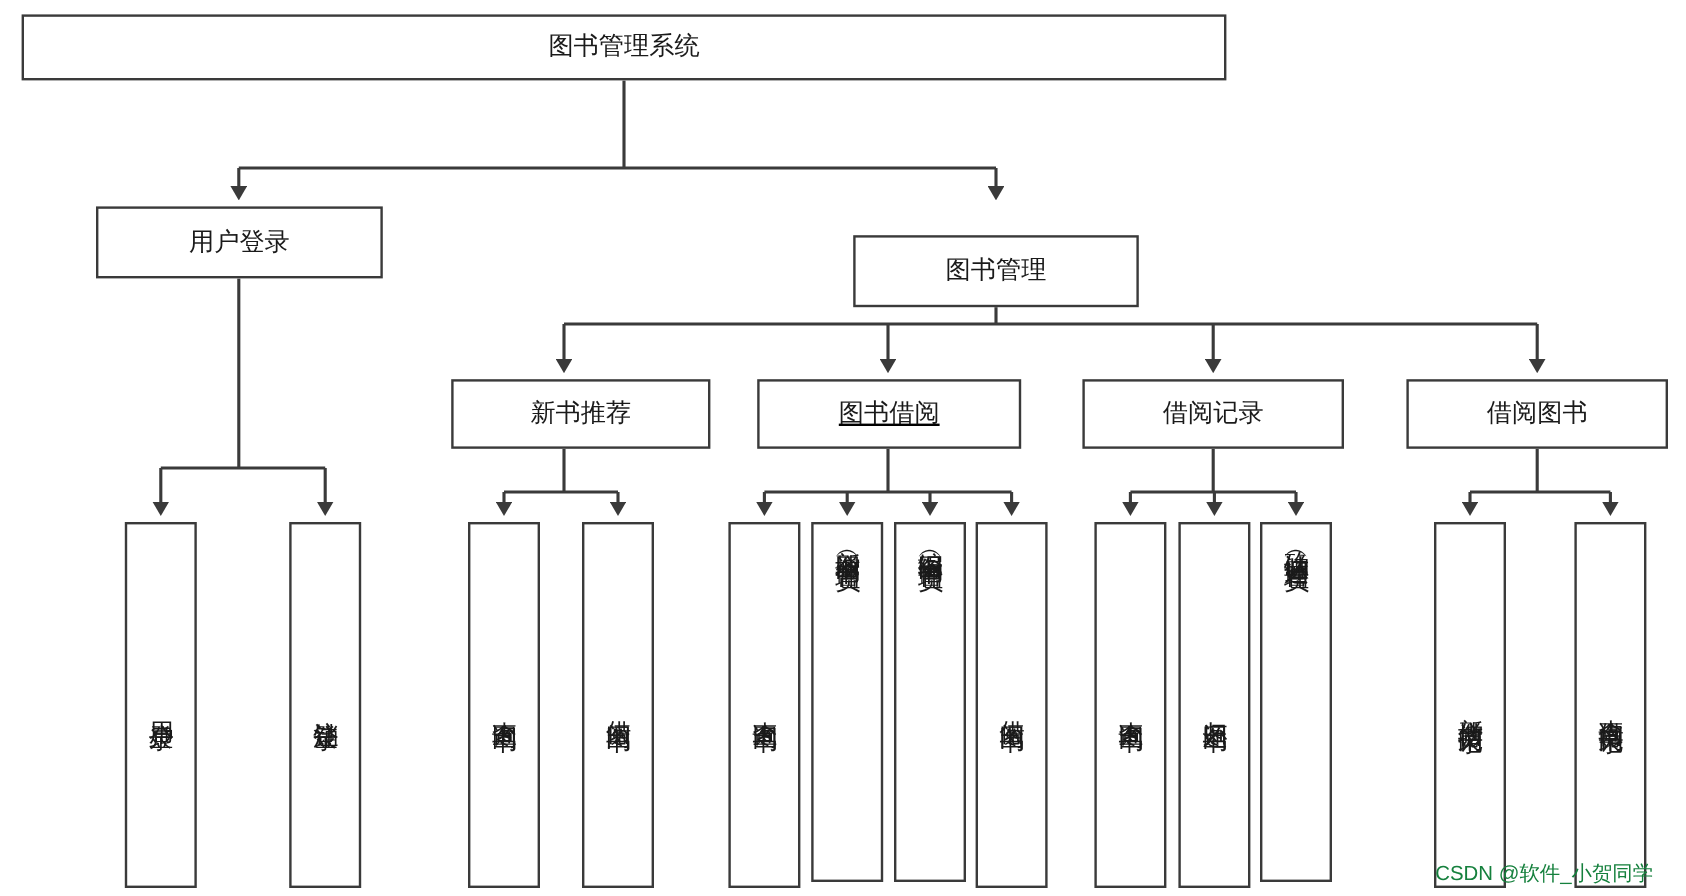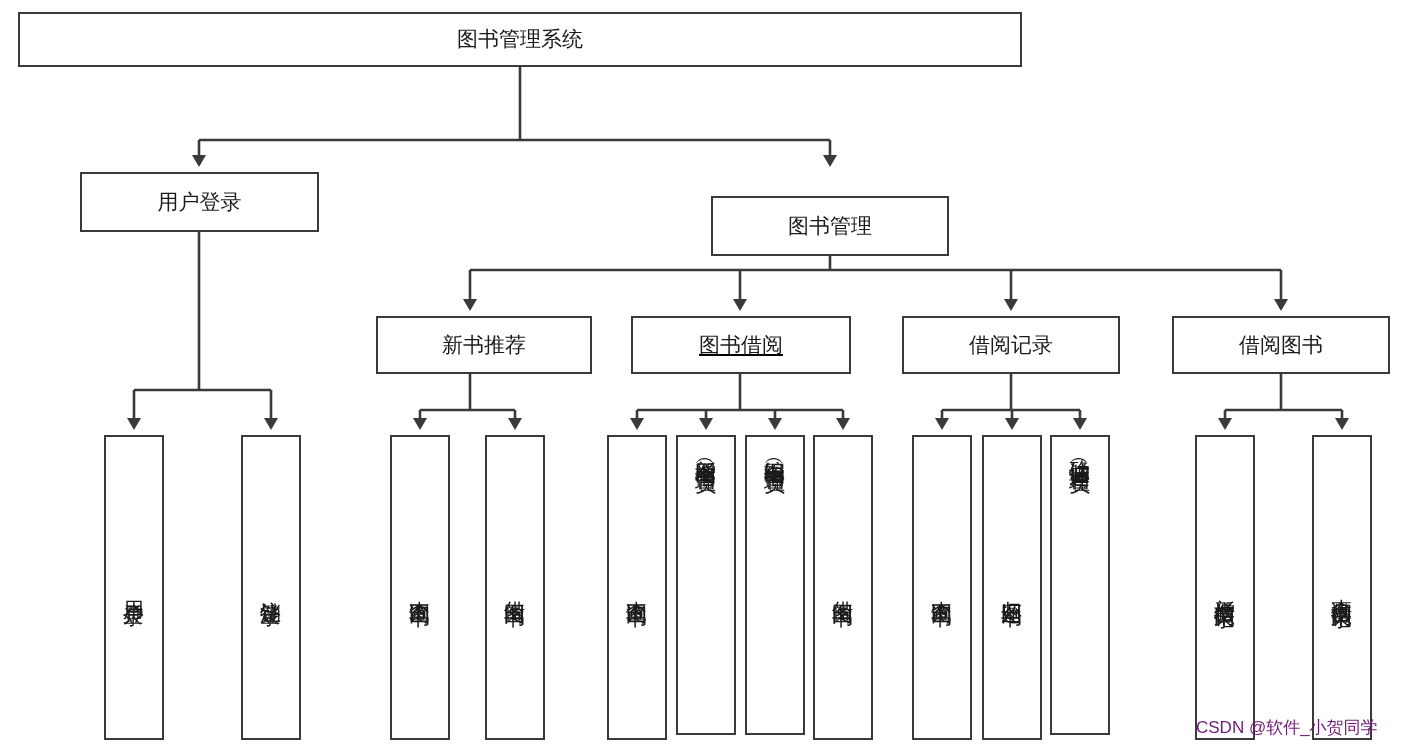--- a/index.html
+++ b/index.html
@@ -56,21 +56,21 @@
     font-size: 21px;
     letter-spacing: 2px;
     line-height: 1;
   }
   .node.vert.centered {
     align-items: center;
     padding-top: 0;
   }
   .watermark {
     position: absolute;
-    color: #701a75;
+    color: #15803d;
     font-size: 17px;
     white-space: nowrap;
     pointer-events: none;
   }
 </style>
 </head>
 <body>
 
 <div id="canvas">
   <svg id="wires" xmlns="http://www.w3.org/2000/svg">

